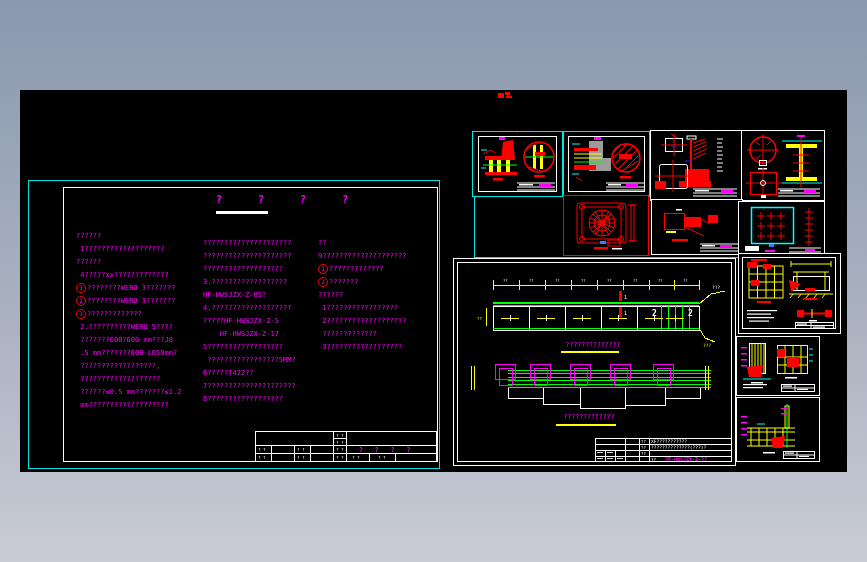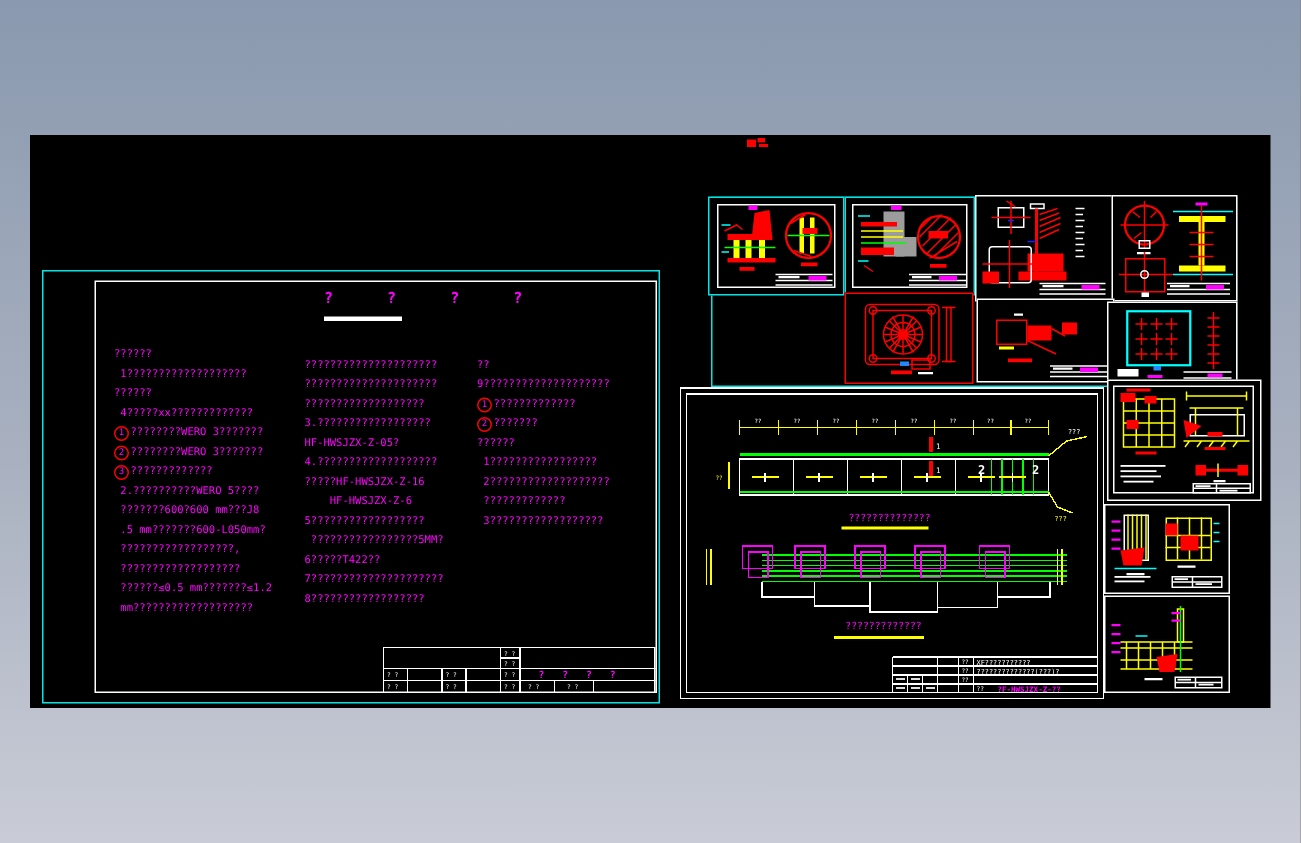--- a/index.html
+++ b/index.html
@@ -58,22 +58,22 @@
       <div class="note-line"> ??????≤0.5 mm???????≤1.2</div>
       <div class="note-line"> mm???????????????????</div>
     </div>
   <div class="abs note-col" style="left:183px;top:147px;width:122px">
       <div class="note-line">?????????????????????</div>
       <div class="note-line">?????????????????????</div>
       <div class="note-line">???????????????????</div>
       <div class="note-line">3.??????????????????</div>
       <div class="note-line">HF-HWSJZX-Z-05?</div>
       <div class="note-line">4.???????????????????</div>
-      <div class="note-line">?????HF-HWSJZX-Z-16</div>
-      <div class="note-line">    HF-HWSJZX-Z-6</div>
+      <div class="note-line">?????HF-HWSJZX-Z-5</div>
+      <div class="note-line">    HF-HWSJZX-Z-17</div>
       <div class="note-line">5??????????????????</div>
       <div class="note-line"> ?????????????????5MM?</div>
       <div class="note-line">6?????T422??</div>
       <div class="note-line">7?????????????????????</div>
       <div class="note-line">8??????????????????</div>
     </div>
   <div class="abs note-col" style="left:298px;top:147px;width:120px">
       <div class="note-line">??</div>
       <div class="note-line">9????????????????????</div>
       <div class="note-line"><span class="circ">1</span><span>?????????????</span></div>

